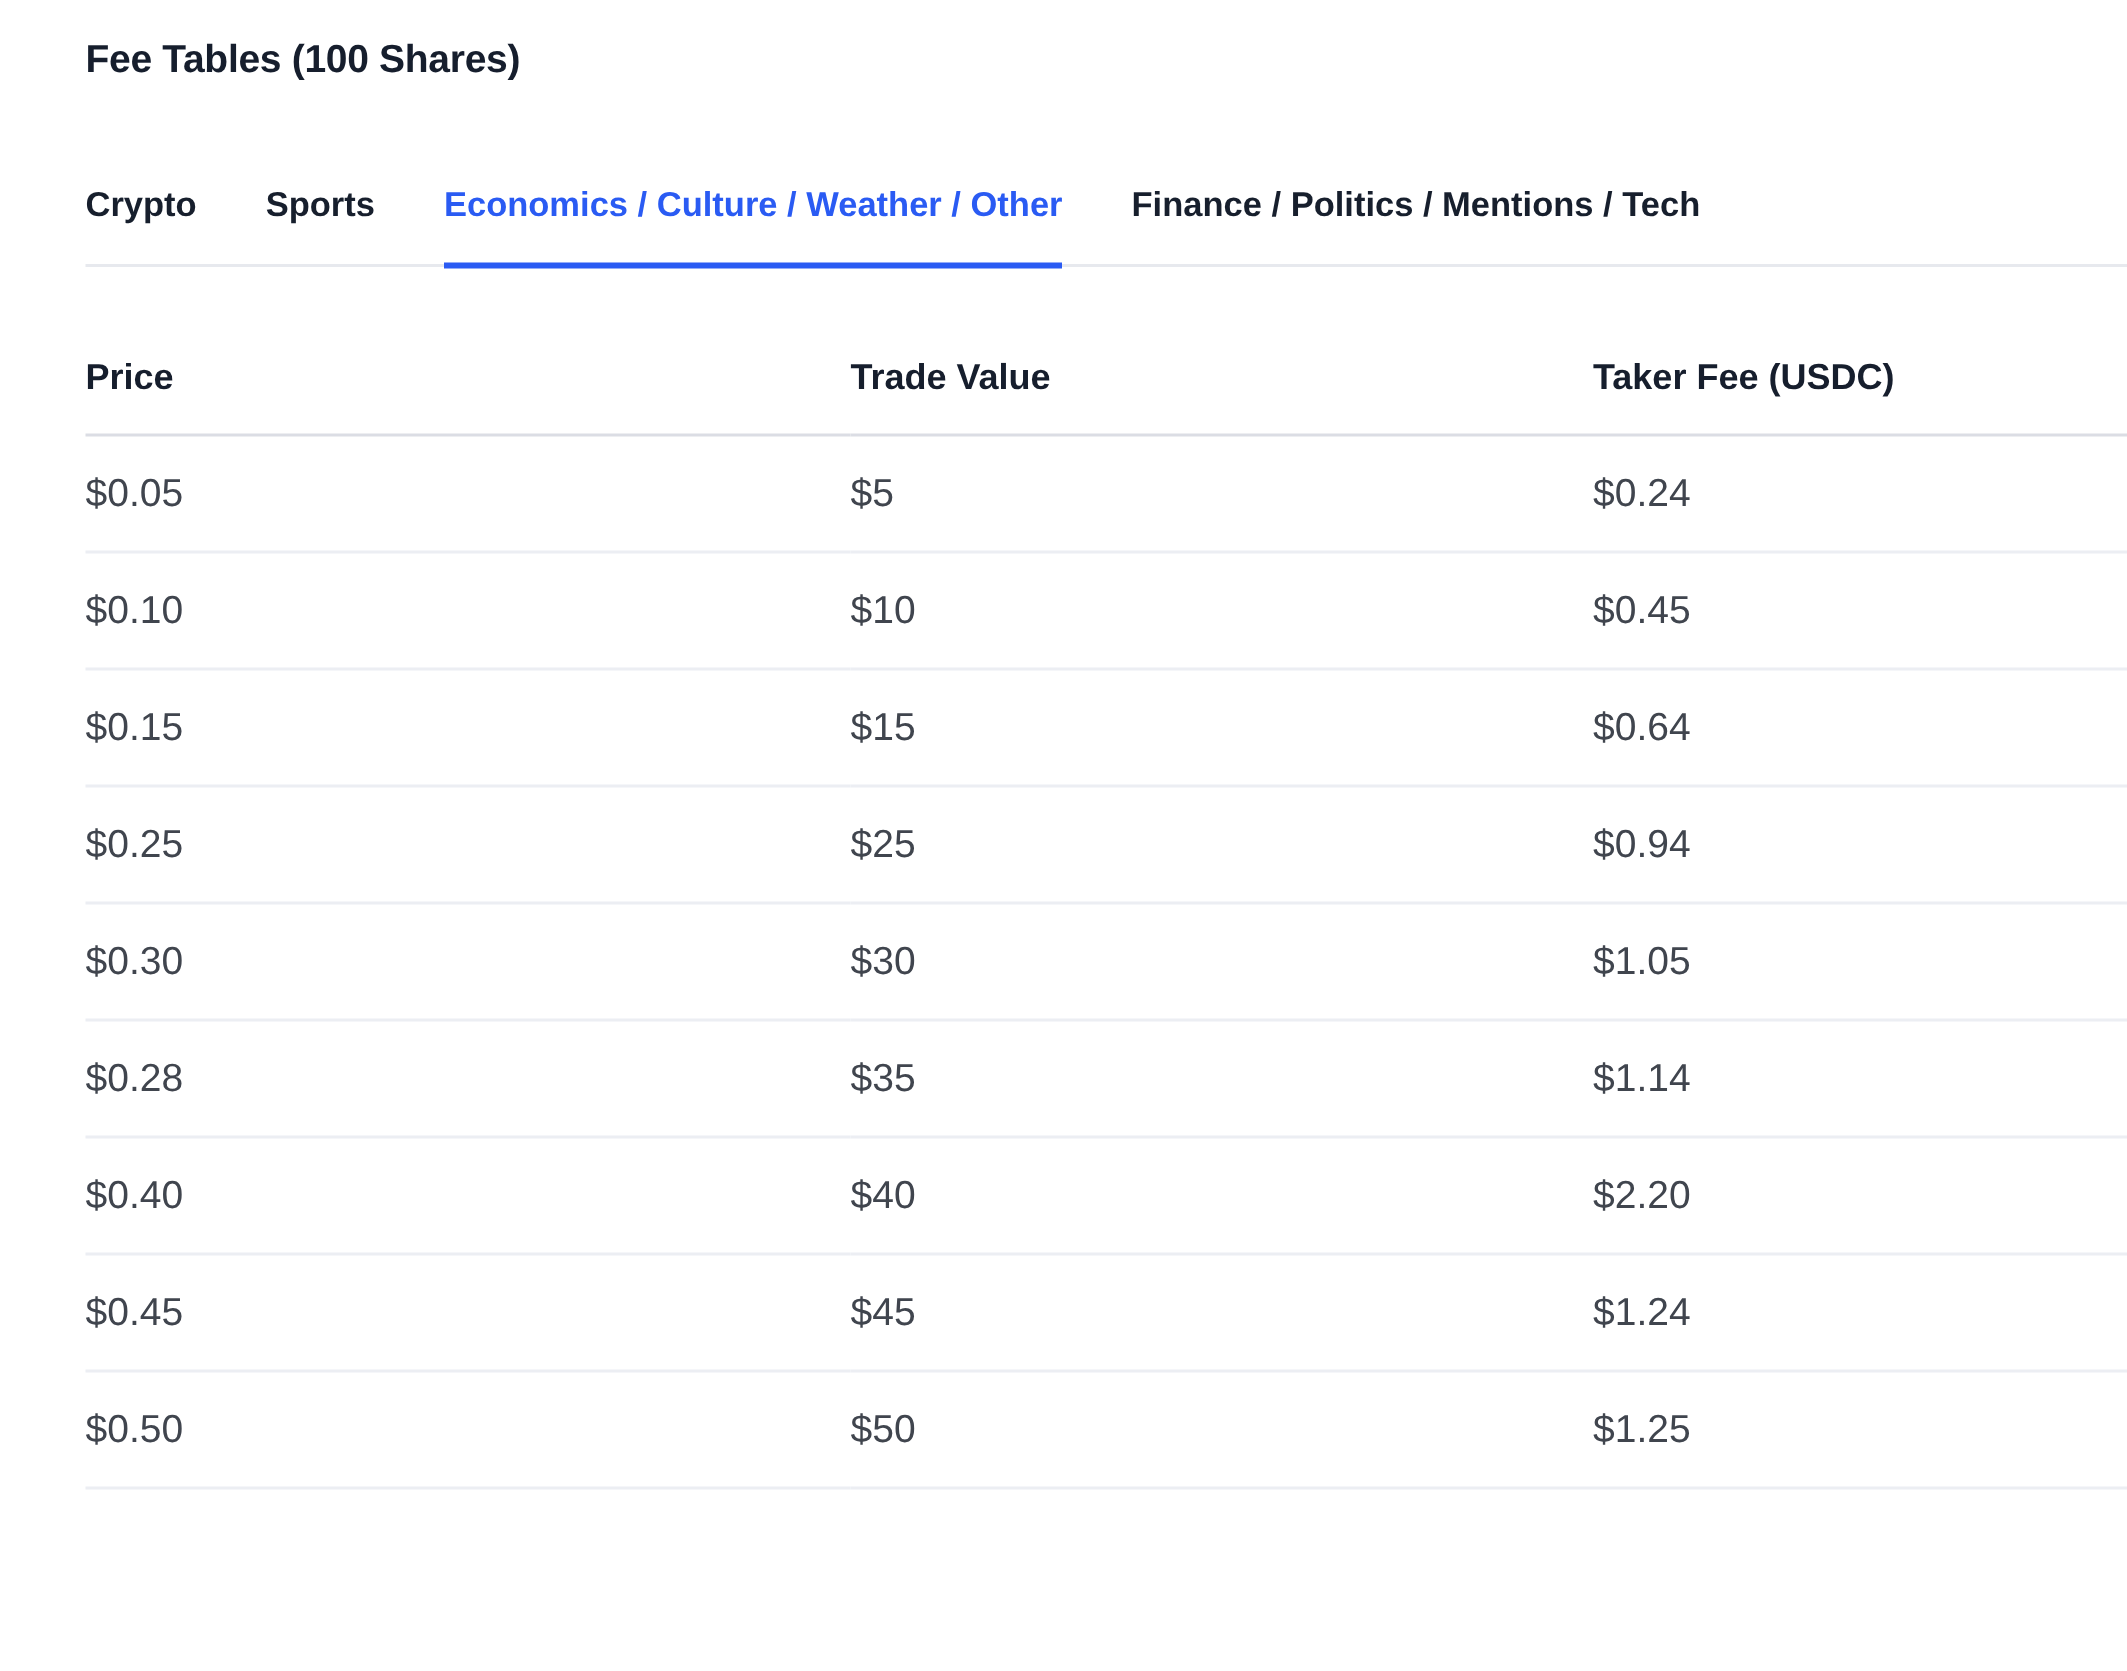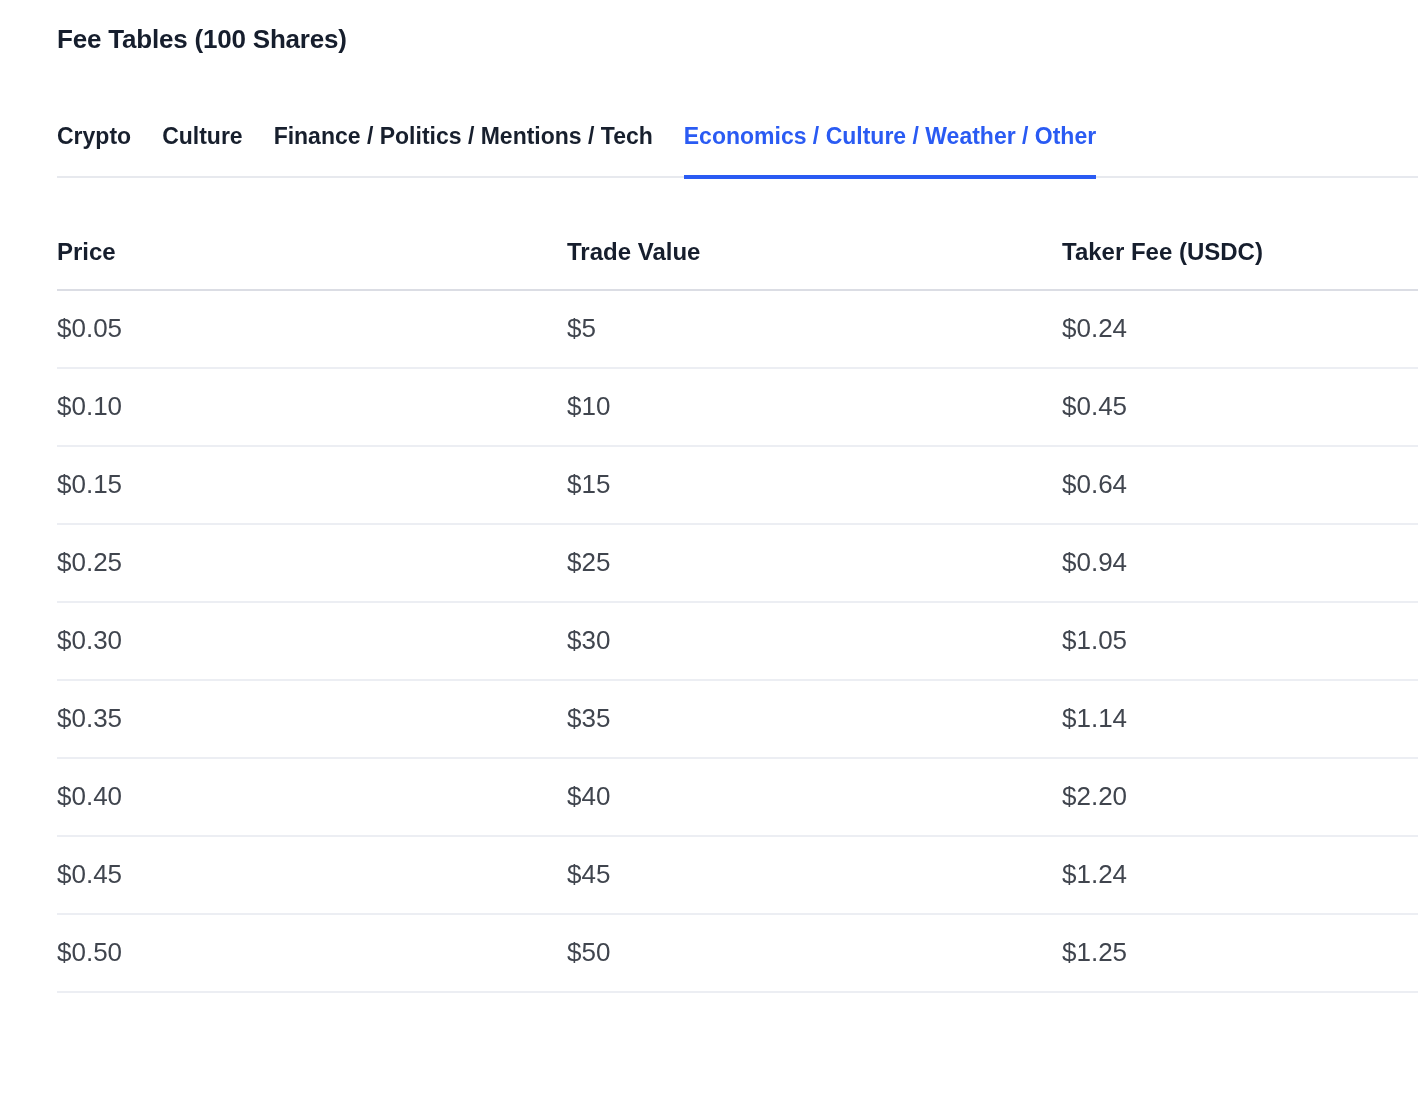--- a/index.html
+++ b/index.html
@@ -19,21 +19,21 @@
     margin: 24px 0 0 57px;
     font-size: 26px;
     font-weight: 700;
     color: #161e2d;
     letter-spacing: -0.2px;
   }
   .tabbar {
     margin: 68px 0 0 57px;
     display: flex;
     align-items: flex-end;
-    gap: 31px;
+    gap: 46px;
     border-bottom: 2px solid #e7e9ee;
   }
   .tab {
     font-size: 23px;
     font-weight: 700;
     color: #171f2d;
     padding-bottom: 25px;
     border-bottom: 4px solid transparent;
     margin-bottom: -3px;
     cursor: pointer;
@@ -75,23 +75,23 @@
 </style>
 </head>
 <body>
 
 <div class="page">
 
   <h1 class="page-title">Fee Tables (100 Shares)</h1>
 
   <nav class="tabbar" id="tabbar">
       <button class="tab">Crypto</button>
-      <button class="tab">Culture</button>
+      <button class="tab">Sports</button>
+      <button class="tab active">Economics / Culture / Weather / Other</button>
       <button class="tab">Finance / Politics / Mentions / Tech</button>
-      <button class="tab active">Economics / Culture / Weather / Other</button>
     </nav>
 
   <table class="fee-table">
     <colgroup>
       <col class="c1">
         <col class="c2">
         <col class="c3">
     </colgroup>
     <thead>
       <tr id="fee-table-head">
@@ -120,21 +120,21 @@
           <td>$0.25</td>
           <td>$25</td>
           <td>$0.94</td>
         </tr>
         <tr>
           <td>$0.30</td>
           <td>$30</td>
           <td>$1.05</td>
         </tr>
         <tr>
-          <td>$0.35</td>
+          <td>$0.28</td>
           <td>$35</td>
           <td>$1.14</td>
         </tr>
         <tr>
           <td>$0.40</td>
           <td>$40</td>
           <td>$2.20</td>
         </tr>
         <tr>
           <td>$0.45</td>

